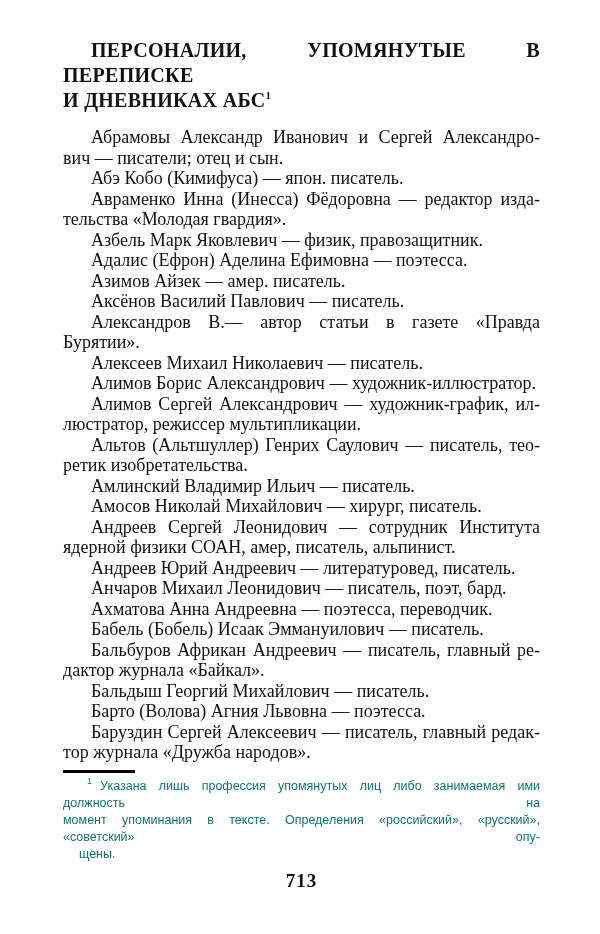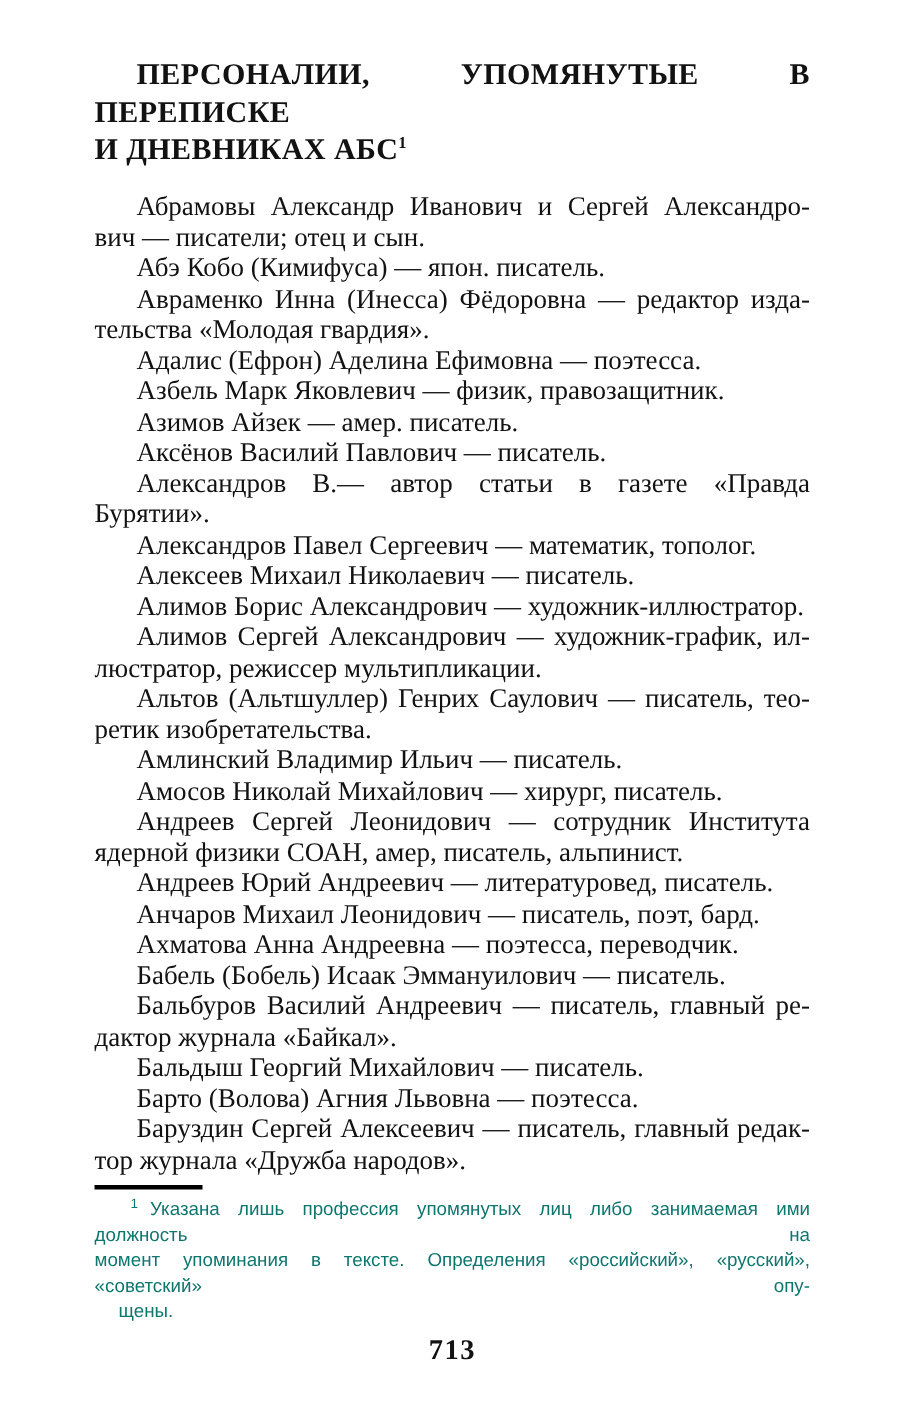--- a/index.html
+++ b/index.html
@@ -106,41 +106,40 @@
     <div class="title-line1">ПЕРСОНАЛИИ, УПОМЯНУТЫЕ В ПЕРЕПИСКЕ</div>
     <div class="title-line2"><span>И ДНЕВНИКАХ АБС</span><sup>1</sup></div>
   </div>
 
   <div class="entries">
       <div class="bline first">Абрамовы Александр Иванович и Сергей Александро-</div>
       <div class="bline last">вич — писатели; отец и сын.</div>
       <div class="bline first last">Абэ Кобо (Кимифуса) — япон. писатель.</div>
       <div class="bline first">Авраменко Инна (Инесса) Фёдоровна — редактор изда-</div>
       <div class="bline last">тельства «Молодая гвардия».</div>
+      <div class="bline first last">Азбель Марк Яковлевич — физик, правозащитник.</div>
       <div class="bline first last">Адалис (Ефрон) Аделина Ефимовна — поэтесса.</div>
-      <div class="bline first last">Азбель Марк Яковлевич — физик, правозащитник.</div>
       <div class="bline first last">Азимов Айзек — амер. писатель.</div>
       <div class="bline first last">Аксёнов Василий Павлович — писатель.</div>
       <div class="bline first last">Александров В.— автор статьи в газете «Правда Бурятии».</div>
-      <div class="bline first last">Александров Павел Сергеевич — математик, тополог.</div>
       <div class="bline first last">Алексеев Михаил Николаевич — писатель.</div>
       <div class="bline first last">Алимов Борис Александрович — художник-иллюстратор.</div>
       <div class="bline first">Алимов Сергей Александрович — художник-график, ил-</div>
       <div class="bline last">люстратор, режиссер мультипликации.</div>
       <div class="bline first">Альтов (Альтшуллер) Генрих Саулович — писатель, тео-</div>
       <div class="bline last">ретик изобретательства.</div>
       <div class="bline first last">Амлинский Владимир Ильич — писатель.</div>
       <div class="bline first last">Амосов Николай Михайлович — хирург, писатель.</div>
       <div class="bline first">Андреев Сергей Леонидович — сотрудник Института</div>
       <div class="bline last">ядерной физики СОАН, амер, писатель, альпинист.</div>
       <div class="bline first last">Андреев Юрий Андреевич — литературовед, писатель.</div>
       <div class="bline first last">Анчаров Михаил Леонидович — писатель, поэт, бард.</div>
       <div class="bline first last">Ахматова Анна Андреевна — поэтесса, переводчик.</div>
       <div class="bline first last">Бабель (Бобель) Исаак Эммануилович — писатель.</div>
-      <div class="bline first">Бальбуров Василий Андреевич — писатель, главный ре-</div>
+      <div class="bline first">Бальбуров Африкан Андреевич — писатель, главный ре-</div>
       <div class="bline last">дактор журнала «Байкал».</div>
       <div class="bline first last">Бальдыш Георгий Михайлович — писатель.</div>
       <div class="bline first last">Барто (Волова) Агния Львовна — поэтесса.</div>
       <div class="bline first">Баруздин Сергей Алексеевич — писатель, главный редак-</div>
       <div class="bline last">тор журнала «Дружба народов».</div>
     </div>
 
   <div class="footnote-rule"></div>
 
   <div class="footnote">

